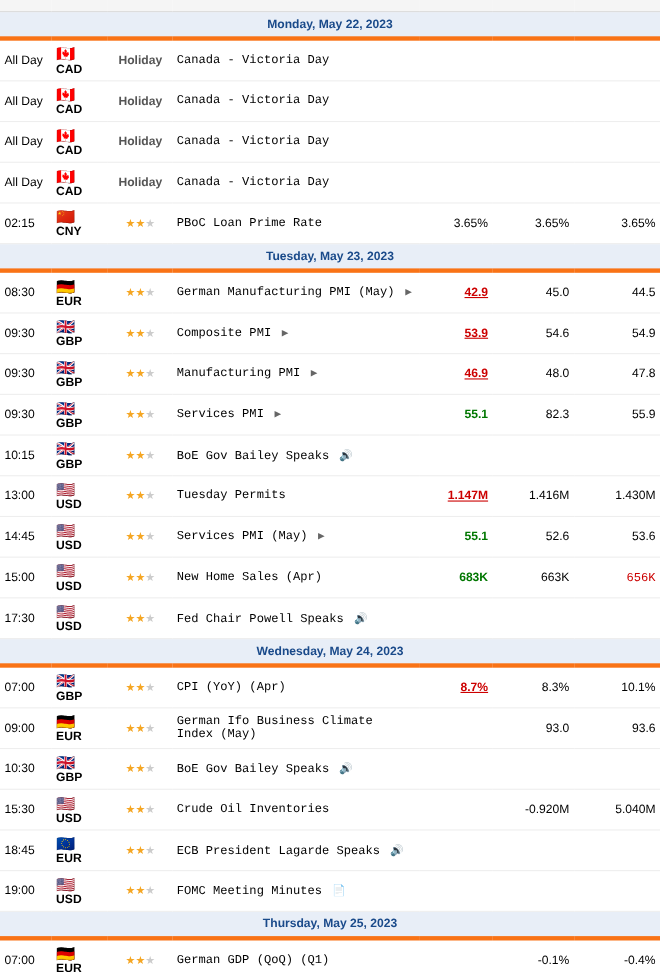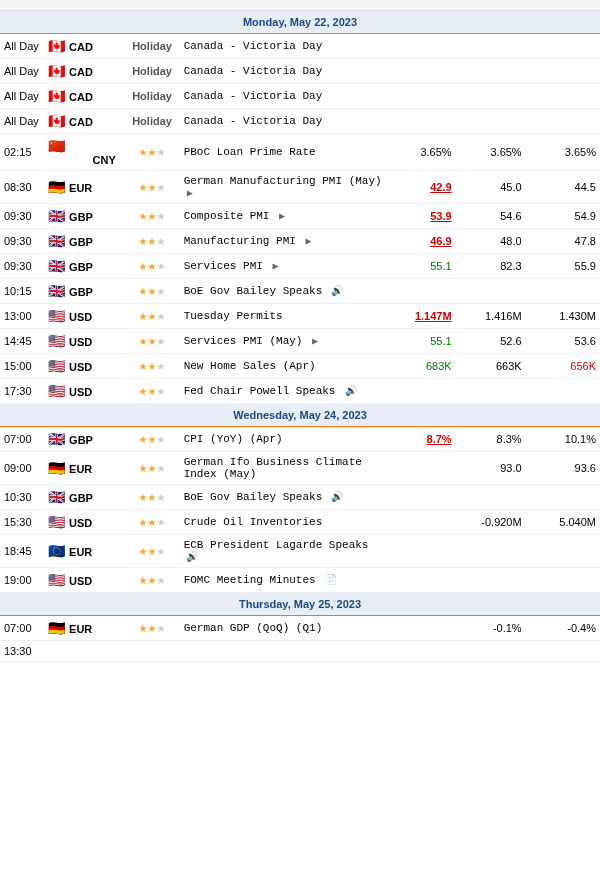--- a/index.html
+++ b/index.html
@@ -27,31 +27,31 @@
       padding: 4px 4px;
       border-bottom: 1px solid #eee;
       vertical-align: middle;
     }
     tr.day-header td {
       background: #e8eef7;
       color: #1a4a8a;
       font-weight: bold;
       text-align: center;
       padding: 5px;
-      border-bottom: 1px solid #f97316;
+      border-bottom: 4px solid #f97316;
     }
     .imp-stars {
       color: #ccc;
       font-size: 10px;
       white-space: nowrap;
     }
     .imp-stars .filled { color: #f5a623; }
     .actual-red { color: #cc0000; font-weight: bold; text-decoration: underline; }
-    .actual-green { color: #007700; font-weight: normal; }
-    .prev-red { color: #cc0000; }
+    .actual-green { color: #007700; font-weight: bold; }
+    .prev-red { color: #cc0000; font-family: Liberation Mono, monospace; }
     .col-time { width: 42px; }
     .col-cur { width: 46px; }
     .col-imp { width: 52px; }
     .col-event { width: 200px; font-family: Liberation Mono, monospace; }
     .col-actual { width: 60px; text-align: right; }
     .col-forecast { width: 66px; text-align: right; }
     .col-previous { width: 70px; text-align: right; }
     .speaker-icon { font-size: 10px; color: #666; margin-left: 3px; }
     .revision-icon { font-size: 10px; color: #666; margin-left: 3px; }
     .doc-icon { font-size: 10px; color: #666; margin-left: 3px; }
@@ -106,27 +106,30 @@
         <td class="col-time">All Day</td>
         <td class="col-cur"><span style="font-size:14px;">🇨🇦</span> <span style="font-weight:bold;">CAD</span></td>
         <td class="col-imp center"><span style="font-weight:bold; color:#555;">Holiday</span></td>
         <td class="col-event"><span>Canada - Victoria Day</span></td>
         <td class="col-actual right"></td>
         <td class="col-forecast right"><span></span></td>
         <td class="col-previous right"></td>
       </tr>
       <tr>
         <td class="col-time">02:15</td>
-        <td class="col-cur"><span style="font-size:14px;">🇨🇳</span> <span style="font-weight:bold;margin-left:44px;">CNY</span></td>
+        <td class="col-cur"><span style="font-size:14px;">🇨🇳</span> <span style="font-weight:bold;">CNY</span></td>
         <td class="col-imp center"><span class="imp-stars"><span class="filled">★</span><span class="filled">★</span><span class="">★</span></span></td>
         <td class="col-event"><span>PBoC Loan Prime Rate</span></td>
         <td class="col-actual right"><span class="">3.65%</span></td>
         <td class="col-forecast right"><span>3.65%</span></td>
         <td class="col-previous right"><span class="">3.65%</span></td>
       </tr>
+      <tr class="day-header">
+        <td colspan="7">Tuesday, May 23, 2023</td>
+      </tr>
       <tr>
         <td class="col-time">08:30</td>
         <td class="col-cur"><span style="font-size:14px;">🇩🇪</span> <span style="font-weight:bold;">EUR</span></td>
         <td class="col-imp center"><span class="imp-stars"><span class="filled">★</span><span class="filled">★</span><span class="">★</span></span></td>
         <td class="col-event"><span>German Manufacturing PMI (May)</span> <span class="revision-icon">▶</span></td>
         <td class="col-actual right"><span class="actual-red">42.9</span></td>
         <td class="col-forecast right"><span>45.0</span></td>
         <td class="col-previous right"><span class="">44.5</span></td>
       </tr>
       <tr>

